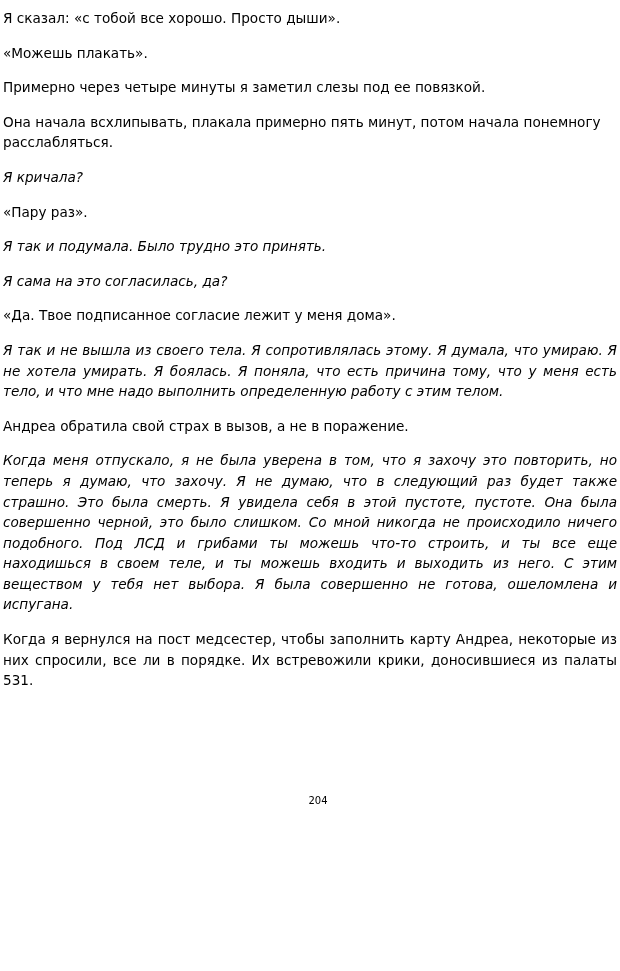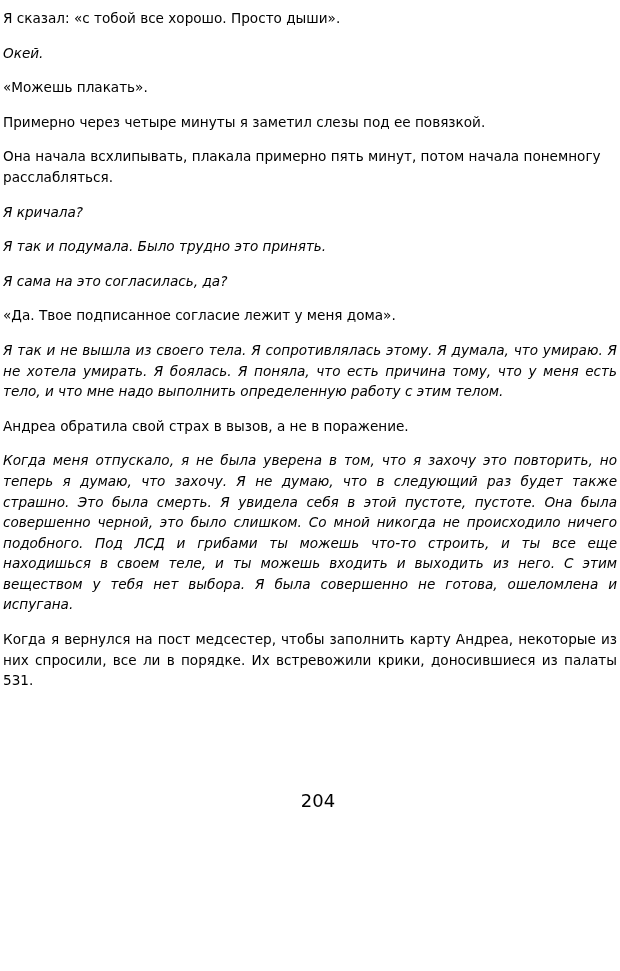--- a/index.html
+++ b/index.html
@@ -31,35 +31,35 @@
   }
   .doc-body p.left {
     text-align: left;
   }
   .page-footer {
     position: absolute;
     left: 16px;
     right: 0;
     bottom: 8px;
     text-align: center;
-    font-size: 18px;
+    font-size: 10px;
     color: #000000;
   }
 </style>
 </head>
 <body>
 
 <div class="page">
   <div class="doc-body">
       <p class="left">Я сказал: «с тобой все хорошо. Просто дыши».</p>
-      <p class="italic left">Окей.</p>
       <p class="left">«Можешь плакать».</p>
       <p class="left">Примерно через четыре минуты я заметил слезы под ее повязкой.</p>
       <p class="left">Она начала всхлипывать, плакала примерно пять минут, потом начала понемногу расслабляться.</p>
       <p class="italic left">Я кричала?</p>
+      <p class="left">«Пару раз».</p>
       <p class="italic left">Я так и подумала. Было трудно это принять.</p>
       <p class="italic left">Я сама на это согласилась, да?</p>
       <p class="left">«Да. Твое подписанное согласие лежит у меня дома».</p>
       <p class="italic justify">Я так и не вышла из своего тела. Я сопротивлялась этому. Я думала, что умираю. Я не хотела умирать. Я боялась. Я поняла, что есть причина тому, что у меня есть тело, и что мне надо выполнить определенную работу с этим телом.</p>
       <p class="left">Андреа обратила свой страх в вызов, а не в поражение.</p>
       <p class="italic justify">Когда меня отпускало, я не была уверена в том, что я захочу это повторить, но теперь я думаю, что захочу. Я не думаю, что в следующий раз будет также страшно. Это была смерть. Я увидела себя в этой пустоте, пустоте. Она была совершенно черной, это было слишком. Со мной никогда не происходило ничего подобного. Под ЛСД и грибами ты можешь что-то строить, и ты все еще находишься в своем теле, и ты можешь входить и выходить из него. С этим веществом у тебя нет выбора. Я была совершенно не готова, ошеломлена и испугана.</p>
       <p class="justify">Когда я вернулся на пост медсестер, чтобы заполнить карту Андреа, некоторые из них спросили, все ли в порядке. Их встревожили крики, доносившиеся из палаты 531.</p>
     </div>
   <div class="page-footer">204</div>
 </div>

